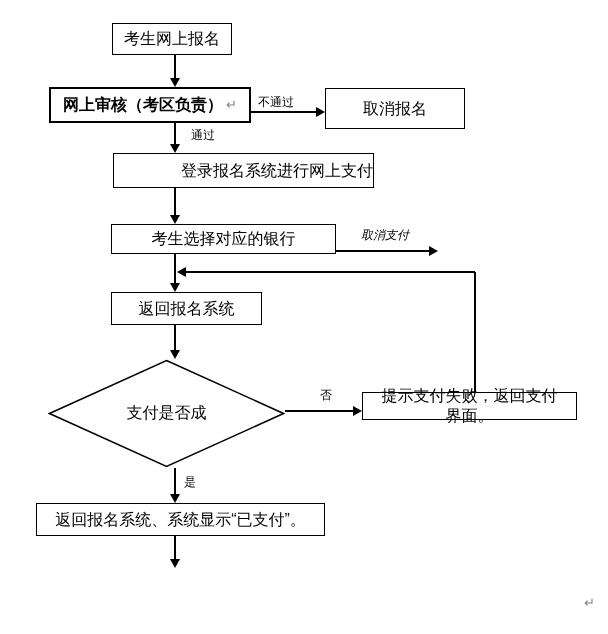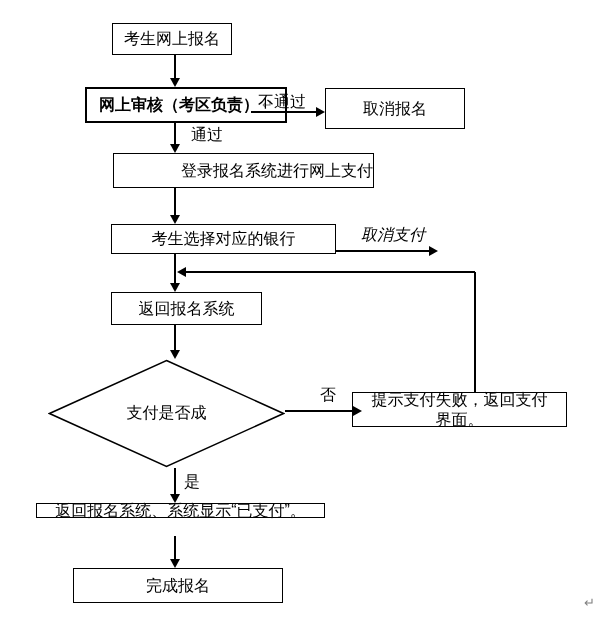--- a/index.html
+++ b/index.html
@@ -1,28 +1,28 @@
 <!DOCTYPE html>
 <html><head>
 <meta charset="utf-8">
 <style>
   html,body{margin:0;padding:0;background:#ffffff;}
   .canvas{position:relative;width:608px;height:634px;background:#ffffff;
           font-family:"Liberation Sans",sans-serif;color:#000;overflow:hidden;}
   .node{position:absolute;border:1.5px solid #000;background:#fff;box-sizing:border-box;
         display:flex;align-items:center;justify-content:center;
         font-size:16px;line-height:18px;text-align:center;white-space:nowrap;}
-  .node.bold{font-weight:bold;border-width:2.5px;margin-left:36px;}
+  .node.bold{font-weight:bold;border-width:2.5px;}
   .node.twoline{flex-direction:column;line-height:20px;}
   .line{position:absolute;background:#000;}
   .arr{position:absolute;width:0;height:0;}
   .arr-down{border-left:5px solid transparent;border-right:5px solid transparent;border-top:9px solid #000;}
   .arr-right{border-top:5px solid transparent;border-bottom:5px solid transparent;border-left:9px solid #000;}
   .arr-left{border-top:5px solid transparent;border-bottom:5px solid transparent;border-right:9px solid #000;}
-  .lbl{position:absolute;font-size:16px;line-height:16px;white-space:nowrap;}
+  .lbl{position:absolute;font-size:12px;line-height:16px;white-space:nowrap;}
   .pilcrow{color:#808080;font-size:13px;font-weight:normal;margin-left:3px;}
   .pilcrow-abs{position:absolute;color:#808080;font-size:13px;line-height:13px;}
   .diamond-wrap{position:absolute;}
   .diamond-label{position:absolute;display:flex;align-items:center;justify-content:center;
                  font-size:16px;white-space:nowrap;}
 </style>
 </head>
 <body>
 
 <div class="canvas">
@@ -53,32 +53,29 @@
     <span>返回报名系统</span>
   </div>
 
   <div class="diamond-wrap" style="left:48px;top:359px;width:237px;height:109px;">
     <svg width="237" height="109" viewBox="0 0 237 109">
       <polygon points="118.5,1.5 235.5,54.5 118.5,107.5 1.5,54.5" fill="#ffffff" stroke="#000000" stroke-width="1.5"></polygon>
     </svg>
     <div class="diamond-label" style="left:0;top:0;width:237px;height:109px;">支付是否成</div>
   </div>
 
-  <div class="node twoline" style="left:352px;top:392px;width:215px;height:35px;">
+  <div class="node twoline" style="left:362px;top:392px;width:215px;height:28px;">
     <span>提示支付失败，返回支付</span>
     <span>界面。</span>
   </div>
 
-  <div class="node" style="left:36px;top:503px;width:289px;height:15px;">
+  <div class="node" style="left:36px;top:503px;width:289px;height:33px;">
     <span>返回报名系统、系统显示“已支付”。</span>
   </div>
 
-  <div class="node" style="left:73px;top:568px;width:210px;height:35px;">
-    <span>完成报名</span>
-  </div>
 
   <div class="line" style="left:174px;top:55px;width:1.5px;height:23px;"></div>
   <div class="arr arr-down" style="left:169.5px;top:78px;"></div>
 
   <div class="line" style="left:174px;top:123px;width:1.5px;height:21px;"></div>
   <div class="arr arr-down" style="left:169.5px;top:144px;"></div>
 
   <div class="line" style="left:174px;top:188px;width:1.5px;height:27px;"></div>
   <div class="arr arr-down" style="left:169.5px;top:215px;"></div>
 

